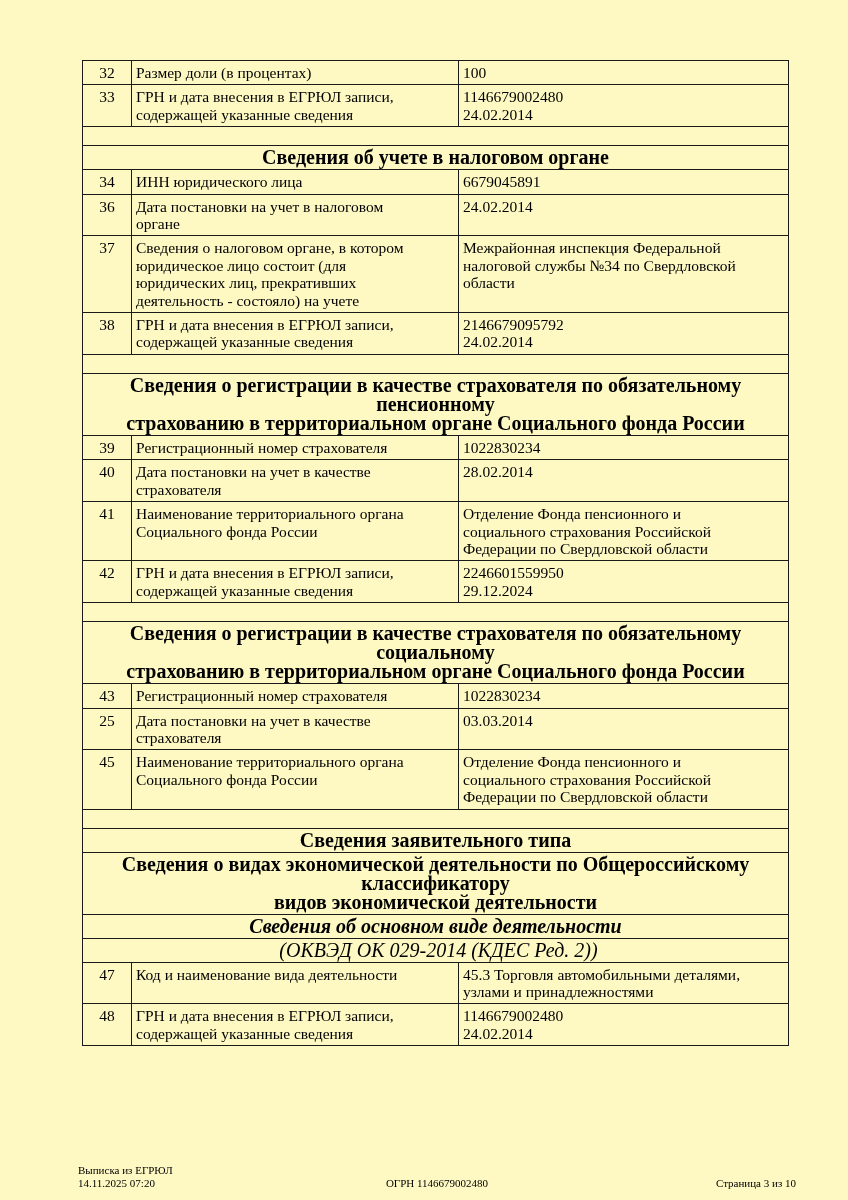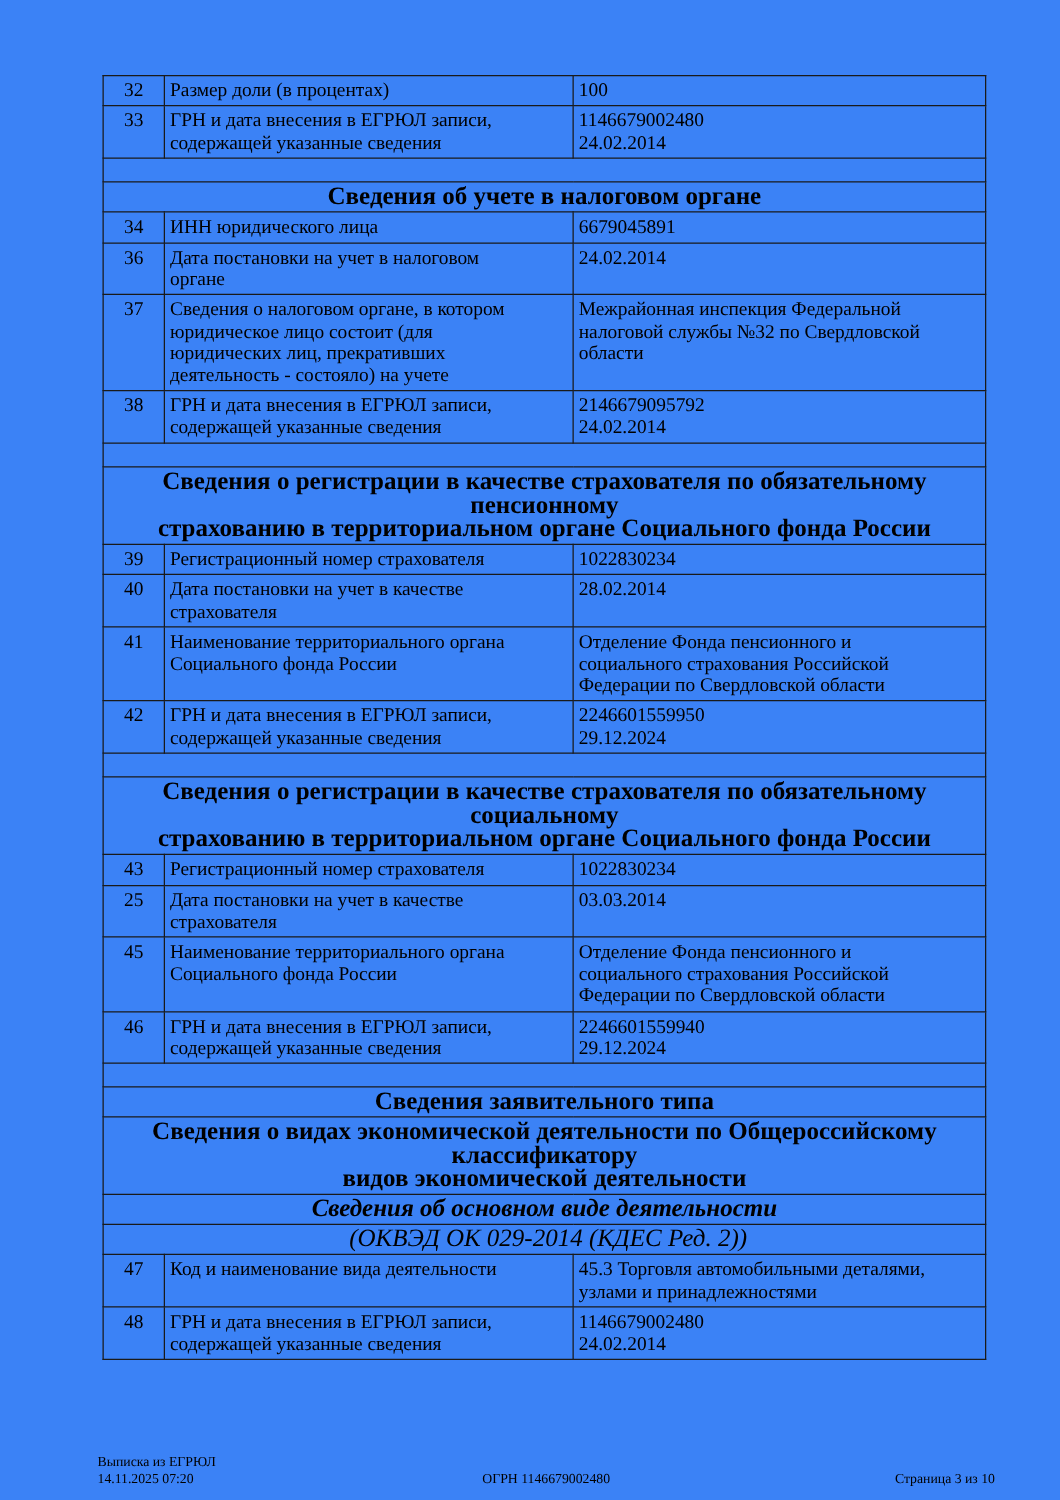--- a/index.html
+++ b/index.html
@@ -6,21 +6,21 @@
   html, body { background: #ffffff; }
   body {
     width: 848px; height: 1200px;
     font-family: "Liberation Serif", serif;
     color: #000;
     position: relative;
     overflow: hidden;
   }
   .page {
     position: absolute; inset: 0;
-    background: #3b82f6;
+    background: #fef9c3;
   }
   table.doc-table {
     position: absolute;
     left: 82px; top: 60px;
     width: 706px;
     border-collapse: collapse;
     table-layout: fixed;
   }
   table.doc-table td {
     border: 1px solid #1a1a1a;
@@ -109,21 +109,21 @@
 органе</td>
           <td class="cell-value">24.02.2014</td>
         </tr>
         <tr class="data-row">
           <td class="cell-num">37</td>
           <td class="cell-label">Сведения о налоговом органе, в котором
 юридическое лицо состоит (для
 юридических лиц, прекративших
 деятельность - состояло) на учете</td>
           <td class="cell-value">Межрайонная инспекция Федеральной
-налоговой службы №32 по Свердловской
+налоговой службы №34 по Свердловской
 области</td>
         </tr>
         <tr class="data-row">
           <td class="cell-num">38</td>
           <td class="cell-label">ГРН и дата внесения в ЕГРЮЛ записи,
 содержащей указанные сведения</td>
           <td class="cell-value">2146679095792
 24.02.2014</td>
         </tr>
         <tr class="spacer-row">
@@ -177,27 +177,20 @@
 страхователя</td>
           <td class="cell-value">03.03.2014</td>
         </tr>
         <tr class="data-row">
           <td class="cell-num">45</td>
           <td class="cell-label">Наименование территориального органа
 Социального фонда России</td>
           <td class="cell-value">Отделение Фонда пенсионного и
 социального страхования Российской
 Федерации по Свердловской области</td>
-        </tr>
-        <tr class="data-row">
-          <td class="cell-num">46</td>
-          <td class="cell-label">ГРН и дата внесения в ЕГРЮЛ записи,
-содержащей указанные сведения</td>
-          <td class="cell-value">2246601559940
-29.12.2024</td>
         </tr>
         <tr class="spacer-row">
           <td colspan="3"></td>
         </tr>
         <tr class="section-row v-bold">
           <td colspan="3">Сведения заявительного типа</td>
         </tr>
         <tr class="section-row v-bold">
           <td colspan="3">Сведения о видах экономической деятельности по Общероссийскому классификатору
 видов экономической деятельности</td>

